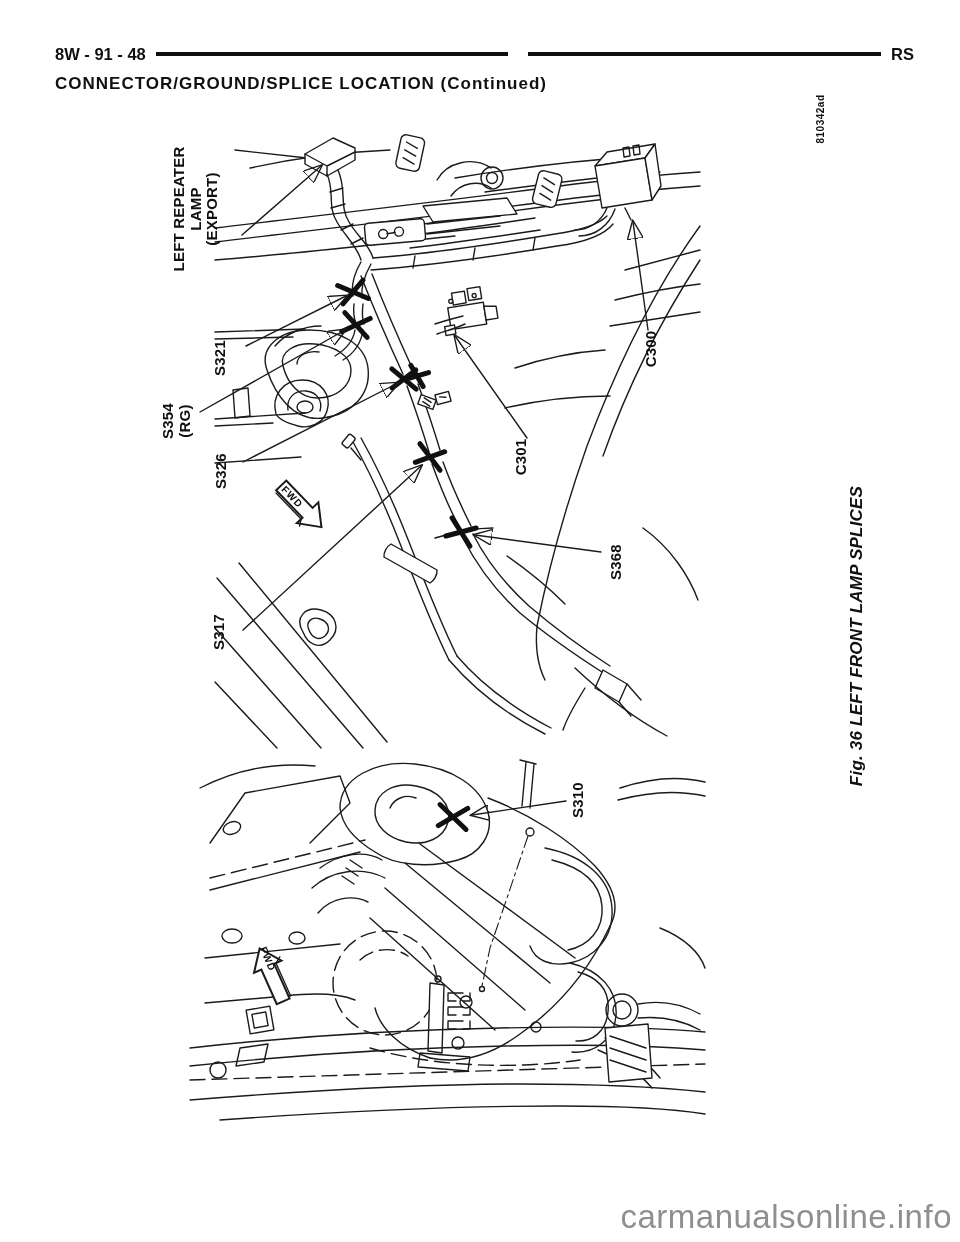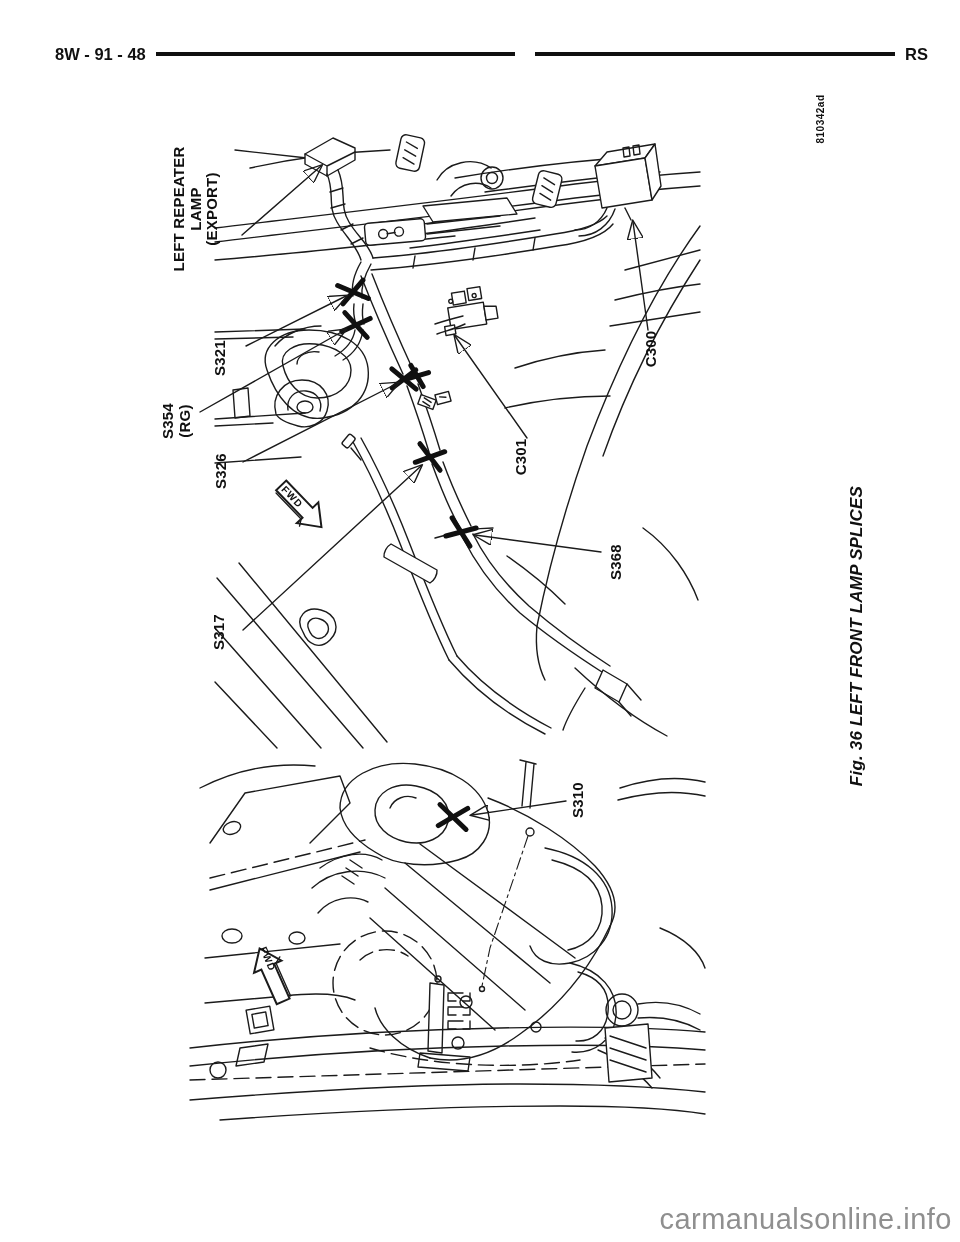--- a/index.html
+++ b/index.html
@@ -1,31 +1,31 @@
 <!DOCTYPE html>
 <html><head>
 <meta charset="utf-8">
 <style>
   html,body{margin:0;padding:0;background:#e8e8e8;}
   .page{position:relative;width:960px;height:1242px;background:#ffffff;overflow:hidden;
         font-family:"Liberation Sans",sans-serif;color:#101010;}
   
-  .hdr{position:absolute;top:42px;left:55px;right:32px;height:24px;
+  .hdr{position:absolute;top:42px;left:55px;right:46px;height:24px;
        display:flex;align-items:center;font-weight:bold;font-size:16.5px;white-space:nowrap;justify-content:flex-end;}
   .hdr .rule{flex:1;height:4px;background:#101010;margin:0 10px;}
   .subtitle{position:absolute;top:74px;left:55px;font-weight:bold;font-size:17px;letter-spacing:1px;white-space:nowrap;}
   
   .lbl{position:absolute;transform:translate(-50%,-50%) rotate(-90deg);
        font-weight:bold;font-size:15px;line-height:1.1;text-align:center;
        white-space:pre-line;letter-spacing:.2px;}
   .caption{position:absolute;left:857px;top:636px;transform:translate(-50%,-50%) rotate(-90deg);
        font-weight:bold;font-style:italic;font-size:17px;white-space:nowrap;letter-spacing:.2px;}
   .figcode{position:absolute;left:820px;top:119px;transform:translate(-50%,-50%) rotate(-90deg);
        font-size:10px;font-weight:600;letter-spacing:.5px;white-space:nowrap;}
-  .watermark{position:absolute;right:8px;bottom:6px;font-size:29px;color:#8f8f8f;letter-spacing:.5px;}
+  .watermark{position:absolute;right:8px;bottom:6px;font-size:33px;color:#8f8f8f;letter-spacing:.5px;}
   
   svg{position:absolute;overflow:visible;}
   .art path,.art line,.art circle,.art rect,.art ellipse{
       stroke:#1b1b1b;stroke-width:1.4;fill:none;stroke-linecap:round;stroke-linejoin:round;}
   .art .solid{fill:#ffffff;}
   .art .dash{stroke-dasharray:15 7;}
   .art .dashdot{stroke-dasharray:12 4 3 4;stroke-width:1.1;}
   .xmark line{stroke:#101010;stroke-width:5;stroke-linecap:round;}
   .leader{stroke:#101010;stroke-width:4.5;stroke-linecap:butt;}
   .fwd-shape{fill:#ffffff;stroke:#1b1b1b;stroke-width:2;}
@@ -37,20 +37,21 @@
 <body>
 
 <div class="page">
 
   <div class="hdr">
     <span>8W - 91 - 48</span>
     <span class="rule"></span>
     <span class="rule"></span>
     <span>RS</span>
   </div>
+  <div class="subtitle">CONNECTOR/GROUND/SPLICE LOCATION (Continued)</div>
 
   <svg class="art" style="left:155px;top:108px;" width="545" height="645" viewBox="0 0 545 645">
     <defs>
       <marker id="ah1" markerUnits="userSpaceOnUse" markerWidth="20" markerHeight="16" refX="17" refY="8" orient="auto">
         <path d="M0,0 L19,8 L0,16 Z" fill="#101010" stroke="none"></path>
       </marker>
     </defs>
 
     <g>
 

